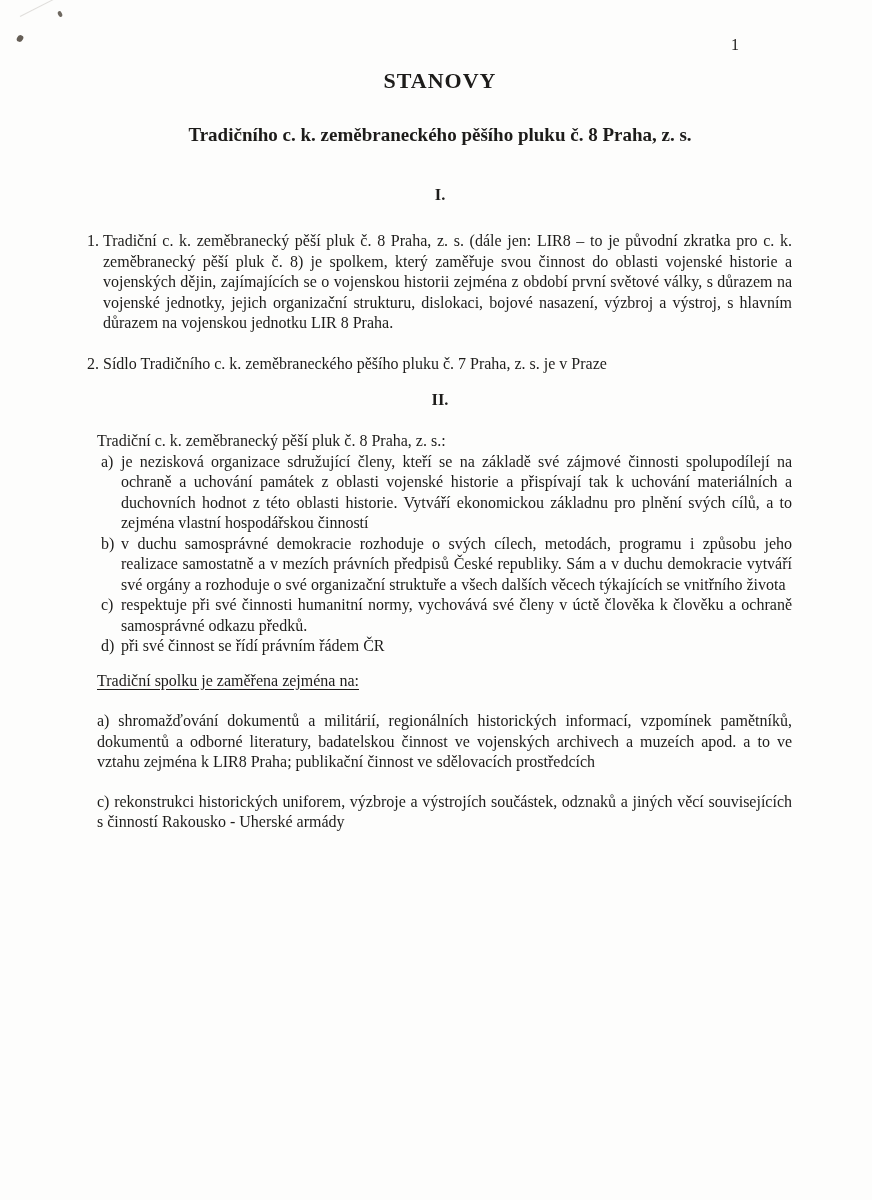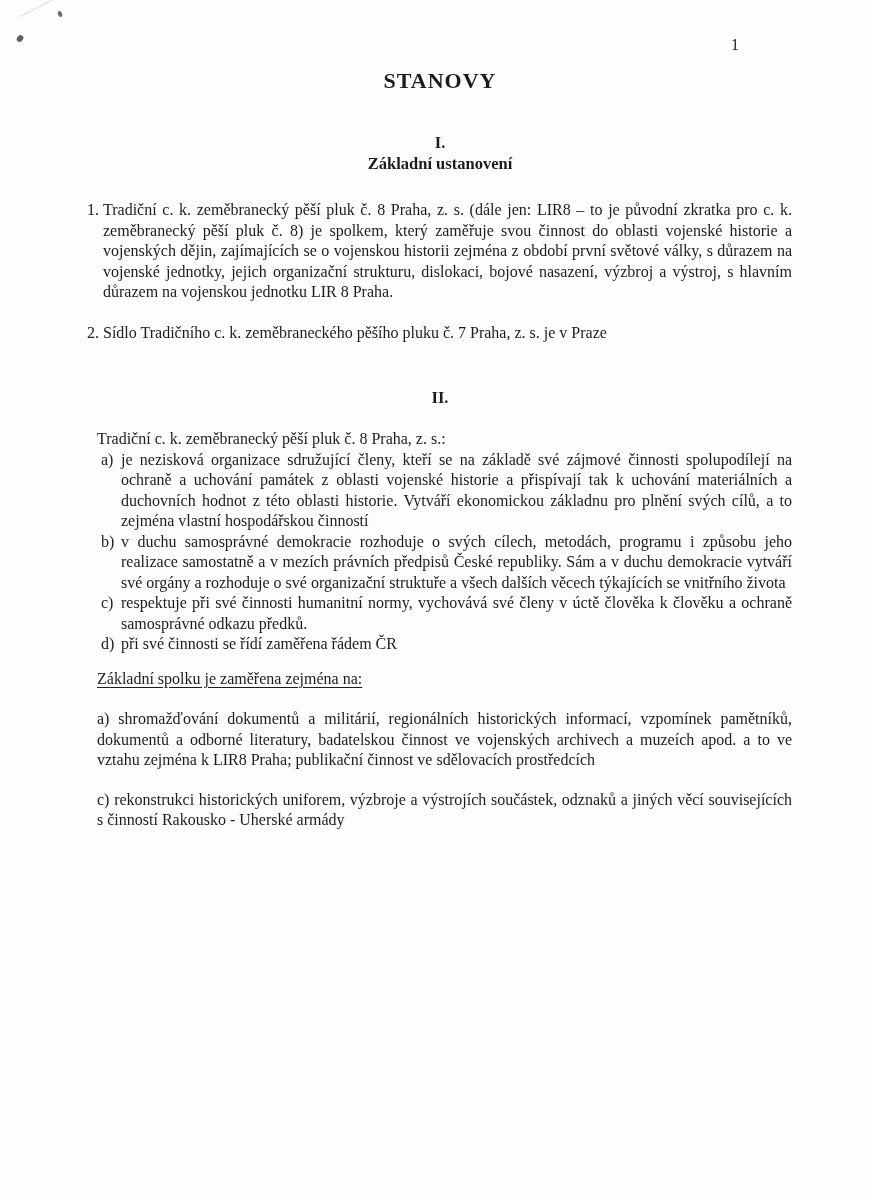--- a/index.html
+++ b/index.html
@@ -29,21 +29,21 @@
   .title {
     margin: 0; padding-top: 68px;
     font-size: 22px; font-weight: bold; text-align: center; letter-spacing: 1px;
   }
   .subtitle {
     margin: 30px 0 0 0;
     font-size: 19px; font-weight: bold; text-align: center;
   }
   .sec-head { margin-top: 39px; text-align: center; font-weight: bold; font-size: 16.5px; line-height: 20px; }
   .sec-head .sec-title { margin-top: 1px; }
-  .sec-head-2 { margin-top: 45px; }
+  .sec-head-2 { margin-top: 16px; }
   p { margin: 0; font-size: 16px; line-height: 20.5px; }
   .n-item {
     position: relative; margin-top: 26px; padding-left: 15px;
     text-align: justify;
   }
   .n-item + .n-item { margin-top: 20px; }
   .n-num { position: absolute; left: -1px; top: 0; }
   .intro { margin-top: 21px; margin-left: 9px; }
   .points { margin-left: 13px; }
   .point { position: relative; padding-left: 20px; text-align: justify; }
@@ -60,24 +60,24 @@
 
   <div class="speck speck-1"></div>
   <div class="speck speck-2"></div>
   <div class="smudge"></div>
 
   <div class="page-number">1</div>
 
   <div class="doc">
 
     <h1 class="title">STANOVY</h1>
+    <h2 class="subtitle">Tradičního c. k. zeměbraneckého pěšího pluku č. 8 Praha, z. s.</h2>
 
     <div class="sec-head">
       <div class="sec-numeral">I.</div>
-      <div class="sec-title">Základní ustanovení</div>
     </div>
 
     <div class="numbered-list">
       <p class="n-item">
         <span class="n-num">1.</span><span>Tradiční c. k. zeměbranecký pěší pluk č. 8 Praha, z. s. (dále jen: LIR8 – to je původní zkratka pro c. k. zeměbranecký pěší pluk č. 8) je spolkem, který zaměřuje svou činnost do oblasti vojenské historie a vojenských dějin, zajímajících se o vojenskou historii zejména z období první světové války, s důrazem na vojenské jednotky, jejich organizační strukturu, dislokaci, bojové nasazení, výzbroj a výstroj, s hlavním důrazem na vojenskou jednotku LIR 8 Praha.</span>
       </p>
       <p class="n-item">
         <span class="n-num">2.</span><span>Sídlo Tradičního c. k. zeměbraneckého pěšího pluku č. 7 Praha, z. s.  je v Praze</span>
       </p>
     </div>
@@ -92,26 +92,26 @@
       <p class="point">
         <span class="p-letter">a)</span><span>je nezisková organizace sdružující členy, kteří se na základě své zájmové činnosti spolupodílejí na ochraně a uchování památek z oblasti vojenské historie a přispívají tak k uchování materiálních a duchovních hodnot z této oblasti historie. Vytváří ekonomickou základnu pro plnění svých cílů, a to zejména vlastní hospodářskou činností</span>
       </p>
       <p class="point">
         <span class="p-letter">b)</span><span>v duchu samosprávné demokracie rozhoduje o svých cílech, metodách, programu i způsobu jeho realizace samostatně a v mezích právních předpisů České republiky. Sám a v duchu demokracie vytváří své orgány a rozhoduje o své organizační struktuře a všech dalších věcech týkajících se vnitřního života</span>
       </p>
       <p class="point">
         <span class="p-letter">c)</span><span>respektuje při své činnosti humanitní normy, vychovává své členy v úctě člověka k člověku a ochraně samosprávné odkazu předků.</span>
       </p>
       <p class="point">
-        <span class="p-letter">d)</span><span>při své činnosti se řídí zaměřena řádem ČR</span>
+        <span class="p-letter">d)</span><span>při své činnost se řídí právním řádem ČR</span>
       </p>
     </div>
 
     <p class="activities-heading">
-      <span>Základní spolku je zaměřena zejména na:</span>
+      <span>Tradiční spolku je zaměřena zejména na:</span>
     </p>
 
     <div class="activities">
       <p class="activity">
         <span>a)</span>
         <span>shromažďování dokumentů a militárií, regionálních historických informací, vzpomínek pamětníků, dokumentů a odborné literatury, badatelskou činnost ve vojenských archivech a muzeích apod. a to ve vztahu zejména k LIR8 Praha; publikační činnost ve sdělovacích prostředcích</span>
       </p>
       <p class="activity">
         <span>c)</span>
         <span>rekonstrukci historických uniforem, výzbroje a výstrojích součástek, odznaků a jiných věcí souvisejících s činností Rakousko - Uherské armády</span>

